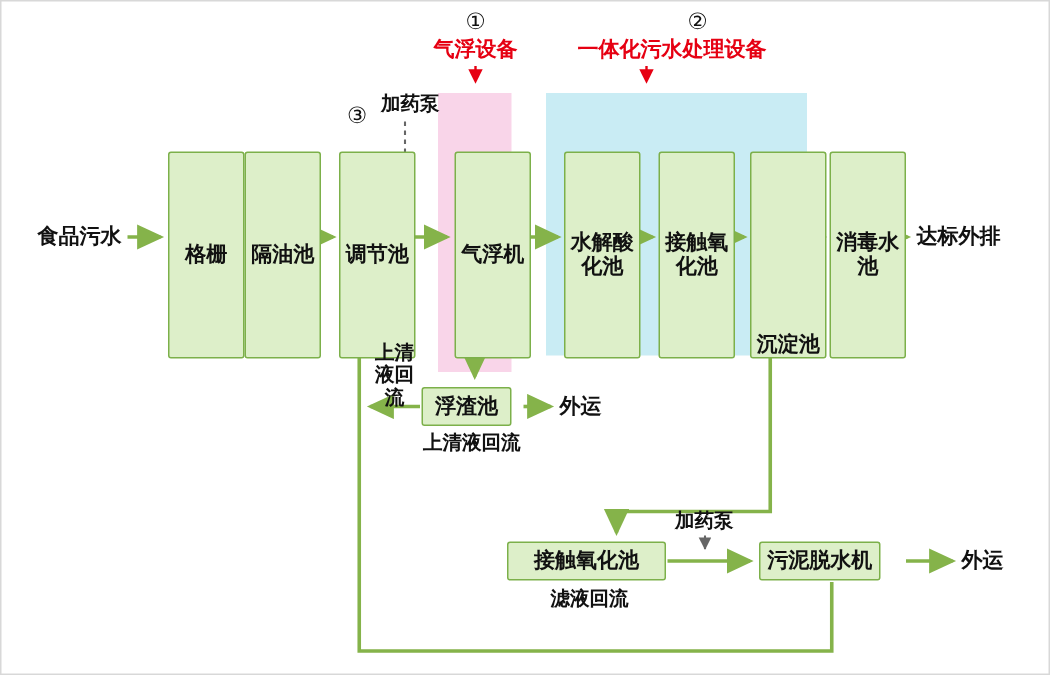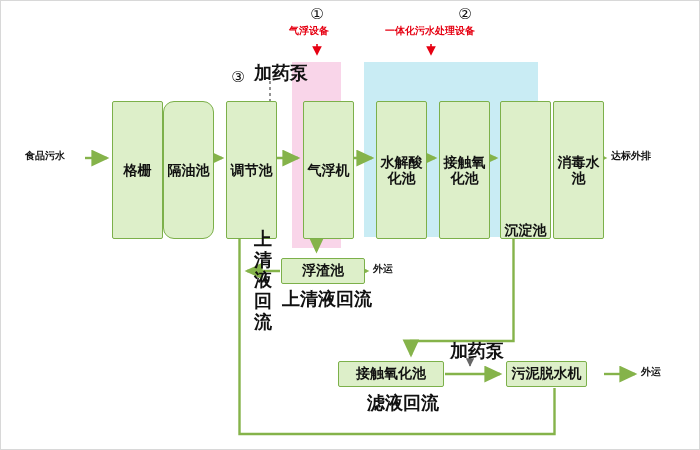--- a/index.html
+++ b/index.html
@@ -22,22 +22,22 @@
     box-sizing:border-box;display:flex;align-items:center;justify-content:center;
     text-align:center;font-weight:bold;font-size:14px;line-height:1.15;
     word-break:break-all;border-radius:2px;
   }
   .hbox{
     position:absolute;z-index:3;height:26px;
     background:var(--box-fill);border:1.5px solid var(--box-border);
     box-sizing:border-box;display:flex;align-items:center;justify-content:center;
     font-weight:bold;font-size:14px;border-radius:2px;white-space:nowrap;
   }
-  .lbl{position:absolute;z-index:4;font-weight:bold;font-size:10px;line-height:1.15;white-space:nowrap;}
-  .lbl.small{font-size:18px;}
+  .lbl{position:absolute;z-index:4;font-weight:bold;font-size:14px;line-height:1.15;white-space:nowrap;}
+  .lbl.small{font-size:13px;}
   .lbl.wrap{white-space:normal;text-align:center;}
   .lbl.red{color:var(--red-label);}
   .num{position:absolute;z-index:4;font-size:15px;font-weight:normal;text-align:center;width:18px;}
 </style>
 </head>
 <body>
 
 <div class="canvas">
 
   <div class="hl pink" style="left:291px;top:61px;width:49px;height:186px;"></div>
@@ -108,21 +108,21 @@
 
   <div class="lbl small" style="left:253px;top:62px;">加药泵</div>
   <div class="lbl small" style="left:449px;top:340px;">加药泵</div>
   <div class="lbl small wrap" style="left:247px;top:228px;width:30px;">上清液回流</div>
   <div class="lbl small" style="left:281px;top:288px;">上清液回流</div>
   <div class="lbl small" style="left:366px;top:392px;">滤液回流</div>
 
   <div class="vbox" style="left:111px;">
       <span>格栅</span>
     </div>
-  <div class="vbox" style="left:162px;border-radius:11px;">
+  <div class="vbox" style="left:162px;">
       <span>隔油池</span>
     </div>
   <div class="vbox" style="left:225px;">
       <span>调节池</span>
     </div>
   <div class="vbox" style="left:302px;">
       <span>气浮机</span>
     </div>
   <div class="vbox" style="left:375px;">
       <span>水解酸化池</span>
@@ -130,21 +130,21 @@
   <div class="vbox" style="left:438px;">
       <span>接触氧化池</span>
     </div>
   <div class="vbox" style="left:499px;align-items:flex-end;">
       <span>沉淀池</span>
     </div>
   <div class="vbox" style="left:552px;">
       <span>消毒水池</span>
     </div>
 
-  <div class="hbox" style="left:280px;top:257px;width:84px;">
+  <div class="hbox" style="left:280px;top:257px;width:60px;">
       <span>浮渣池</span>
     </div>
   <div class="hbox" style="left:337px;top:360px;width:106px;">
       <span>接触氧化池</span>
     </div>
   <div class="hbox" style="left:505px;top:360px;width:81px;">
       <span>污泥脱水机</span>
     </div>
 
 </div>

